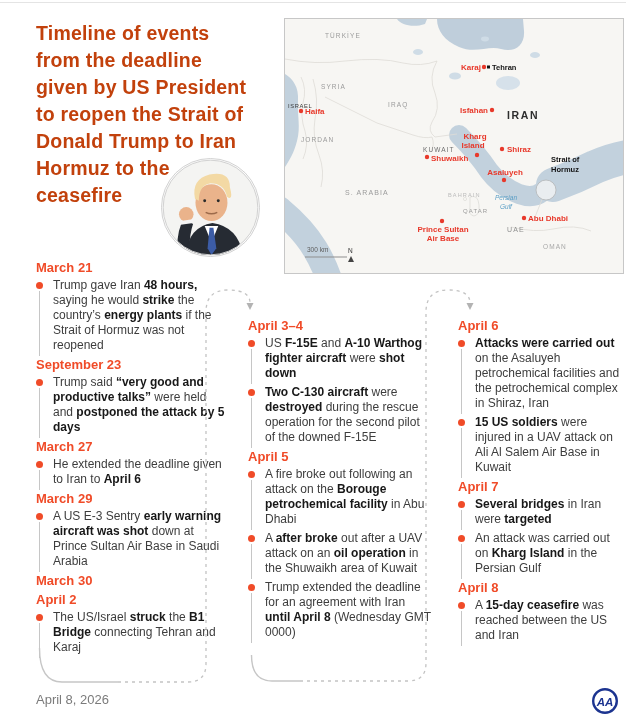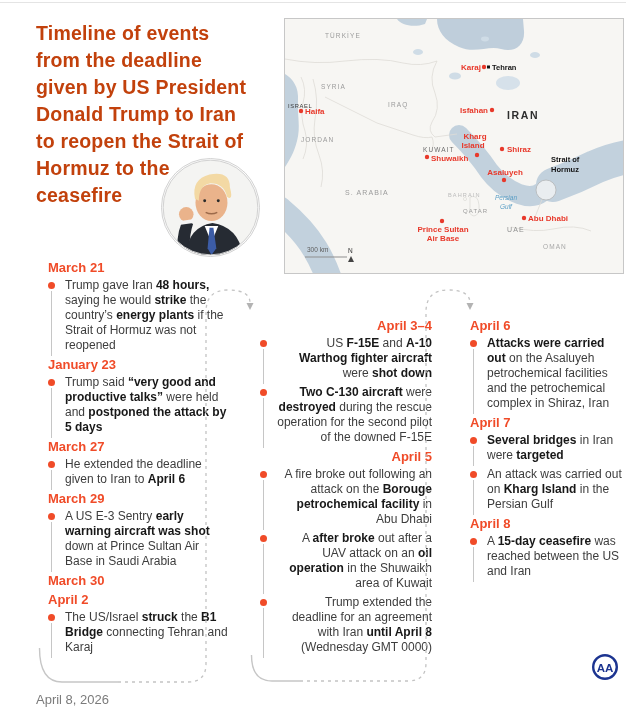--- a/index.html
+++ b/index.html
@@ -25,49 +25,49 @@
   .m-iran{fill:#2d2d2d;font-size:10.5px;letter-spacing:1.6px;font-weight:600;}
   .m-city{fill:#e8392b;font-size:8px;font-weight:700;}
   .m-black-city{fill:#141414;font-size:7.5px;font-weight:600;}
   .m-sea{fill:#5b9fc6;font-size:6.5px;font-style:italic;}
   .m-strait{fill:#141414;font-size:7.5px;font-weight:700;}
   .m-scale{fill:#5e5e5e;font-size:6.5px;}
 
   
   .col{position:absolute;}
   .col1{left:36px;top:260px;width:192px;}
-  .col2{left:248px;top:318px;width:184px;text-align:right;}
+  .col2{left:248px;top:318px;width:184px;}
   .col3{left:458px;top:318px;width:166px;}
   .date{color:#f04b28;font-weight:700;font-size:13px;line-height:15px;margin:0 0 3px 0;}
-  .entry{margin-bottom:4px;margin-left:12px;}
+  .entry{margin-bottom:4px;}
   .bullet{position:relative;padding-left:17px;margin-bottom:4px;
           font-size:12px;line-height:15px;color:#3d3d3d;}
   .bullet b{color:#181818;}
   .dot{position:absolute;left:0;top:4px;width:7px;height:7px;border-radius:50%;background:#f04b28;}
   .rail{position:absolute;left:3px;top:13px;bottom:-3px;width:1.4px;background:#c6c6c6;}
 
   
   .connectors{position:absolute;left:0;top:0;width:626px;height:719px;pointer-events:none;}
 
   
   .footdate{position:absolute;left:36px;top:692px;font-size:13px;color:#7b7b7b;text-align:right;}
-  .aalogo{position:absolute;left:590px;top:652px;width:30px;height:30px;}
+  .aalogo{position:absolute;left:590px;top:686px;width:30px;height:30px;font-style:italic;}
 </style>
 </head>
 <body>
 
 <div class="page">
   <div class="topline"></div>
 
   <div class="title">
       <div>Timeline of events</div>
       <div>from the deadline</div>
       <div>given by US President</div>
+      <div>to reopen the Strait of</div>
       <div>Donald Trump to Iran</div>
-      <div>to reopen the Strait of</div>
       <div>Hormuz to the</div>
       <div>ceasefire</div>
     </div>
 
   <div class="avatar">
     <svg viewBox="0 0 100 100">
       <clipPath id="avclip">
           <circle cx="50" cy="50" r="49"></circle>
         </clipPath>
       <g clip-path="url(#avclip)">
@@ -172,21 +172,21 @@
       <polygon points="66,237 63,243 69,243" fill="#444"></polygon>
     </svg>
   </div>
 
   <div class="col col1">
       <div class="entry">
         <div class="date">March 21</div>
         <div class="bullet"><span class="dot"></span><span class="rail"></span><span class="btext"><span>Trump gave Iran </span><b>48 hours,</b><span> saying he would </span><b>strike</b><span> the country’s </span><b>energy plants</b><span> if the Strait of Hormuz was not reopened</span></span></div>
       </div>
       <div class="entry">
-        <div class="date">January 23</div>
+        <div class="date">September 23</div>
         <div class="bullet"><span class="dot"></span><span class="rail"></span><span class="btext"><span>Trump said </span><b>“very good and productive talks”</b><span> were held and </span><b>postponed the attack by 5 days</b></span></div>
       </div>
       <div class="entry">
         <div class="date">March 27</div>
         <div class="bullet"><span class="dot"></span><span class="rail"></span><span class="btext"><span>He extended the deadline given to Iran to </span><b>April 6</b></span></div>
       </div>
       <div class="entry">
         <div class="date">March 29</div>
         <div class="bullet"><span class="dot"></span><span class="rail"></span><span class="btext"><span>A US E-3 Sentry </span><b>early warning aircraft was shot</b><span> down at Prince Sultan Air Base in Saudi Arabia</span></span></div>
       </div>
@@ -208,20 +208,21 @@
         <div class="date">April 5</div>
         <div class="bullet"><span class="dot"></span><span class="rail"></span><span class="btext"><span>A fire broke out following an attack on the </span><b>Borouge petrochemical facility</b><span> in Abu Dhabi</span></span></div>
         <div class="bullet"><span class="dot"></span><span class="rail"></span><span class="btext"><span>A </span><b>after broke</b><span> out after a UAV attack on an </span><b>oil operation</b><span> in the Shuwaikh area of Kuwait</span></span></div>
         <div class="bullet"><span class="dot"></span><span class="rail"></span><span class="btext"><span>Trump extended the deadline for an agreement with Iran </span><b>until April 8</b><span> (Wednesday GMT 0000)</span></span></div>
       </div>
     </div>
   <div class="col col3">
       <div class="entry">
         <div class="date">April 6</div>
         <div class="bullet"><span class="dot"></span><span class="rail"></span><span class="btext"><b>Attacks were carried out</b><span> on the Asaluyeh petrochemical facilities and the petrochemical complex in Shiraz, Iran</span></span></div>
+        <div class="bullet"><span class="dot"></span><span class="rail"></span><span class="btext"><b>15 US soldiers</b><span> were injured in a UAV attack on Ali Al Salem Air Base in Kuwait</span></span></div>
       </div>
       <div class="entry">
         <div class="date">April 7</div>
         <div class="bullet"><span class="dot"></span><span class="rail"></span><span class="btext"><b>Several bridges</b><span> in Iran were </span><b>targeted</b></span></div>
         <div class="bullet"><span class="dot"></span><span class="rail"></span><span class="btext"><span>An attack was carried out on </span><b>Kharg Island</b><span> in the Persian Gulf</span></span></div>
       </div>
       <div class="entry">
         <div class="date">April 8</div>
         <div class="bullet"><span class="dot"></span><span class="rail"></span><span class="btext"><span>A </span><b>15-day ceasefire</b><span> was reached between the US and Iran</span></span></div>
       </div>

